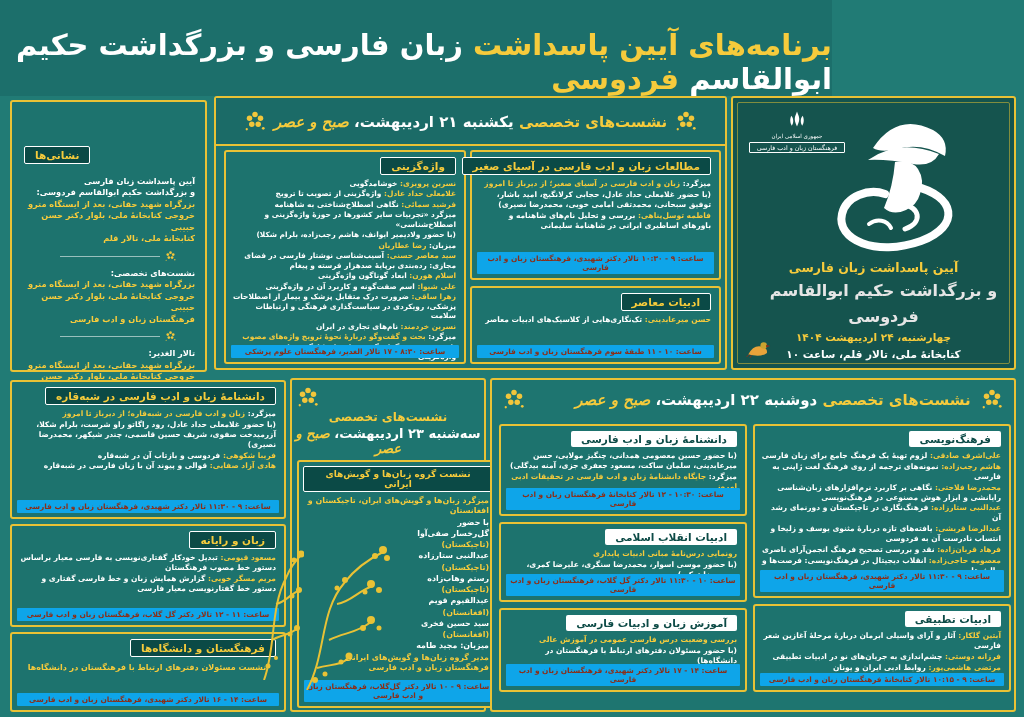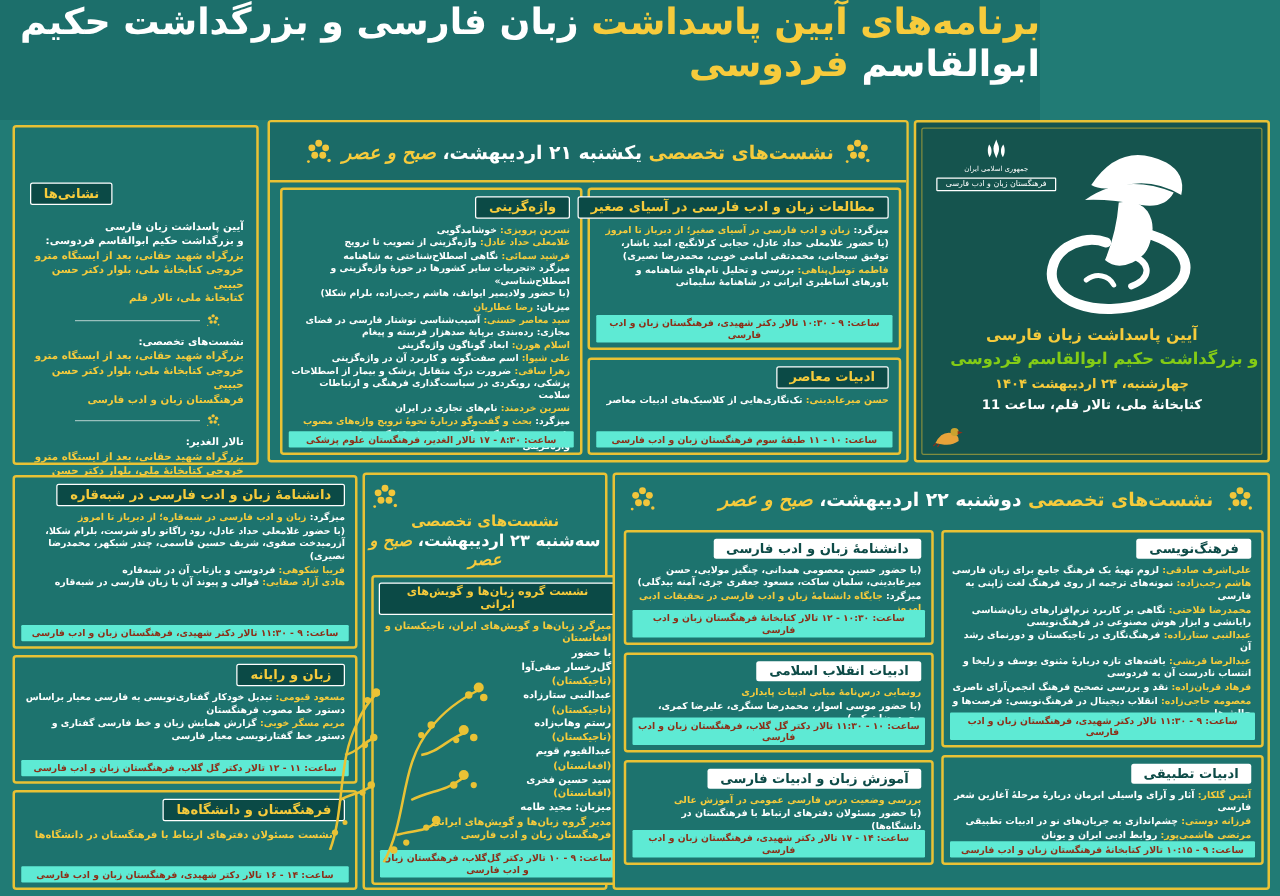--- a/index.html
+++ b/index.html
@@ -1,37 +1,37 @@
 <!DOCTYPE html>
 <html lang="fa" dir="rtl"><head>
 <meta charset="utf-8">
 <style>
   html,body{margin:0;padding:0;}
   body{width:1024px;height:717px;overflow:hidden;background:#217b75;font-family:"DejaVu Sans",sans-serif;}
   #poster{position:relative;width:1024px;height:717px;background:#217b75;direction:rtl;}
 
   
-  .title-band{position:absolute;left:0;top:0;width:832px;height:96px;background:#1c6f6b;display:flex;align-items:flex-start;justify-content:center;}
+  .title-band{position:absolute;left:0;top:0;width:832px;height:96px;background:#1c6f6b;display:flex;align-items:flex-end;justify-content:center;}
   .title-band .ln{font-size:29px;font-weight:bold;letter-spacing:0;}
 
   
   .c-y{color:#f6cb3c;font-weight:bold;}
   .c-w{color:#ffffff;font-weight:bold;}
   .c-yi{color:#f6cb3c;font-weight:bold;font-style:italic;}
 
   .box{position:absolute;border:2px solid #e9c235;border-radius:3px;background:#1d736e;box-sizing:border-box;}
   .frame{position:absolute;border:2px solid #e9c235;border-radius:3px;background:#1e7570;box-sizing:border-box;}
 
   .tab{display:inline-block;background:#0b4a46;border:1px solid #ffffff;color:#f6cb3c;font-weight:bold;font-size:10.5px;padding:2px 10px;margin:5px 8px 2px 0;border-radius:2px;white-space:nowrap;}
   .tab-w{display:inline-block;background:#ffffff;color:#0d4b47;font-weight:bold;font-size:10.5px;padding:2px 10px;margin:5px 8px 2px 0;border-radius:2px;white-space:nowrap;}
 
   .content{padding:2px 8px 0 6px;text-align:right;font-size:7.5px;line-height:1.32;}
   .content .ln{margin-bottom:1px;}
 
-  .time{position:absolute;bottom:4px;right:5px;left:5px;background:#5eead4;color:#8c2e17;font-weight:bold;font-size:7.4px;text-align:center;padding:2px 2px;border-radius:1px;}
+  .time{position:absolute;bottom:4px;right:5px;left:5px;background:#0ea5e9;color:#8c2e17;font-weight:bold;font-size:7.4px;text-align:center;padding:2px 2px;border-radius:1px;}
 
   .sec-head{height:46px;background:#1b6b67;border-bottom:2px solid #e9c235;display:flex;align-items:center;justify-content:center;gap:8px;}
   .sec-head .hseg .ln{display:inline;font-size:15px;font-weight:bold;}
   .mon-head{height:38px;display:flex;align-items:center;justify-content:center;gap:10px;}
   .mon-head .hseg .ln{display:inline;font-size:15px;font-weight:bold;margin-left:40px;}
 
   .fl{width:22px;height:22px;flex:0 0 auto;}
   .fl-sm{width:13px;height:13px;}
 
   
@@ -51,21 +51,21 @@
 
   
   #card{left:731px;top:96px;width:285px;height:274px;background:#15544e;border:2px solid #e9c235;border-radius:3px;box-sizing:border-box;position:absolute;}
   #card::after{content:"";position:absolute;inset:4px;border:1px solid rgba(238,197,47,.5);border-radius:2px;pointer-events:none;}
   #card-emblem{position:absolute;left:16px;top:12px;width:96px;text-align:center;color:#fff;}
   #card-emblem .gov{font-size:5.5px;margin-top:1px;}
   #card-emblem .org{border:1px solid #ffffff;padding:1px 3px;font-size:6.3px;margin-top:3px;border-radius:1px;}
   #card-art{position:absolute;left:78px;top:6px;}
   #card-text{position:absolute;left:0;right:0;top:160px;text-align:center;line-height:1.6;}
   #card-text .l1{color:#f6cb3c;font-weight:bold;font-size:12.5px;}
-  #card-text .l2{color:#84cc16;font-weight:bold;font-size:13px;margin-left:20px;}
+  #card-text .l2{color:#e5e5e5;font-weight:bold;font-size:16px;margin-left:20px;}
   #card-text .l3{color:#f6cb3c;font-weight:bold;font-size:10.5px;}
   #card-text .l4{color:#ffffff;font-weight:bold;font-size:10.5px;}
   #card-bird{position:absolute;left:12px;bottom:10px;}
 
   
   #subcont-box{left:10px;top:380px;width:276px;height:139px;}
   #comp-box{left:10px;top:524px;width:276px;height:103px;}
   #univ-box{left:10px;top:632px;width:276px;height:80px;}
   #univ-box .content{text-align:center;font-size:8px;margin-top:2px;}
 
@@ -243,21 +243,21 @@
       <g fill="none" stroke="#ffffff" stroke-linecap="round">
         <path d="M103,82 C145,92 150,122 110,137 C65,153 25,136 31,110 C35,92 58,84 74,90" stroke-width="8"></path>
         <path d="M92,100 C108,103 113,118 94,125" stroke-width="5"></path>
         <path d="M58,120 C66,114 76,116 80,124" stroke-width="4"></path>
       </g>
     </svg>
     <div id="card-text">
       <div class="l1">آیین پاسداشت زبان فارسی</div>
       <div class="l2">و بزرگداشت حکیم ابوالقاسم فردوسی</div>
       <div class="l3">چهارشنبه، ۲۴ اردیبهشت ۱۴۰۴</div>
-      <div class="l4">کتابخانۀ ملی، تالار قلم، ساعت 11</div>
+      <div class="l4">کتابخانۀ ملی، تالار قلم، ساعت ۱۰</div>
     </div>
     <svg id="card-bird" width="26" height="20" viewBox="0 0 32 24">
       <path d="M4,20 Q10,8 20,10 Q28,12 27,18 Q20,23 10,21 Z" fill="#e8a33a"></path>
       <circle cx="23" cy="9" r="4" fill="#caa32f"></circle>
       <path d="M26,8 l5,1.5 -5,2 Z" fill="#8c2f1b"></path>
       <path d="M5,20 l-3,3 M8,21 l-2,3" stroke="#8c2f1b" stroke-width="1.2" fill="none"></path>
     </svg>
   </div>
 
   <div class="box" id="subcont-box">

